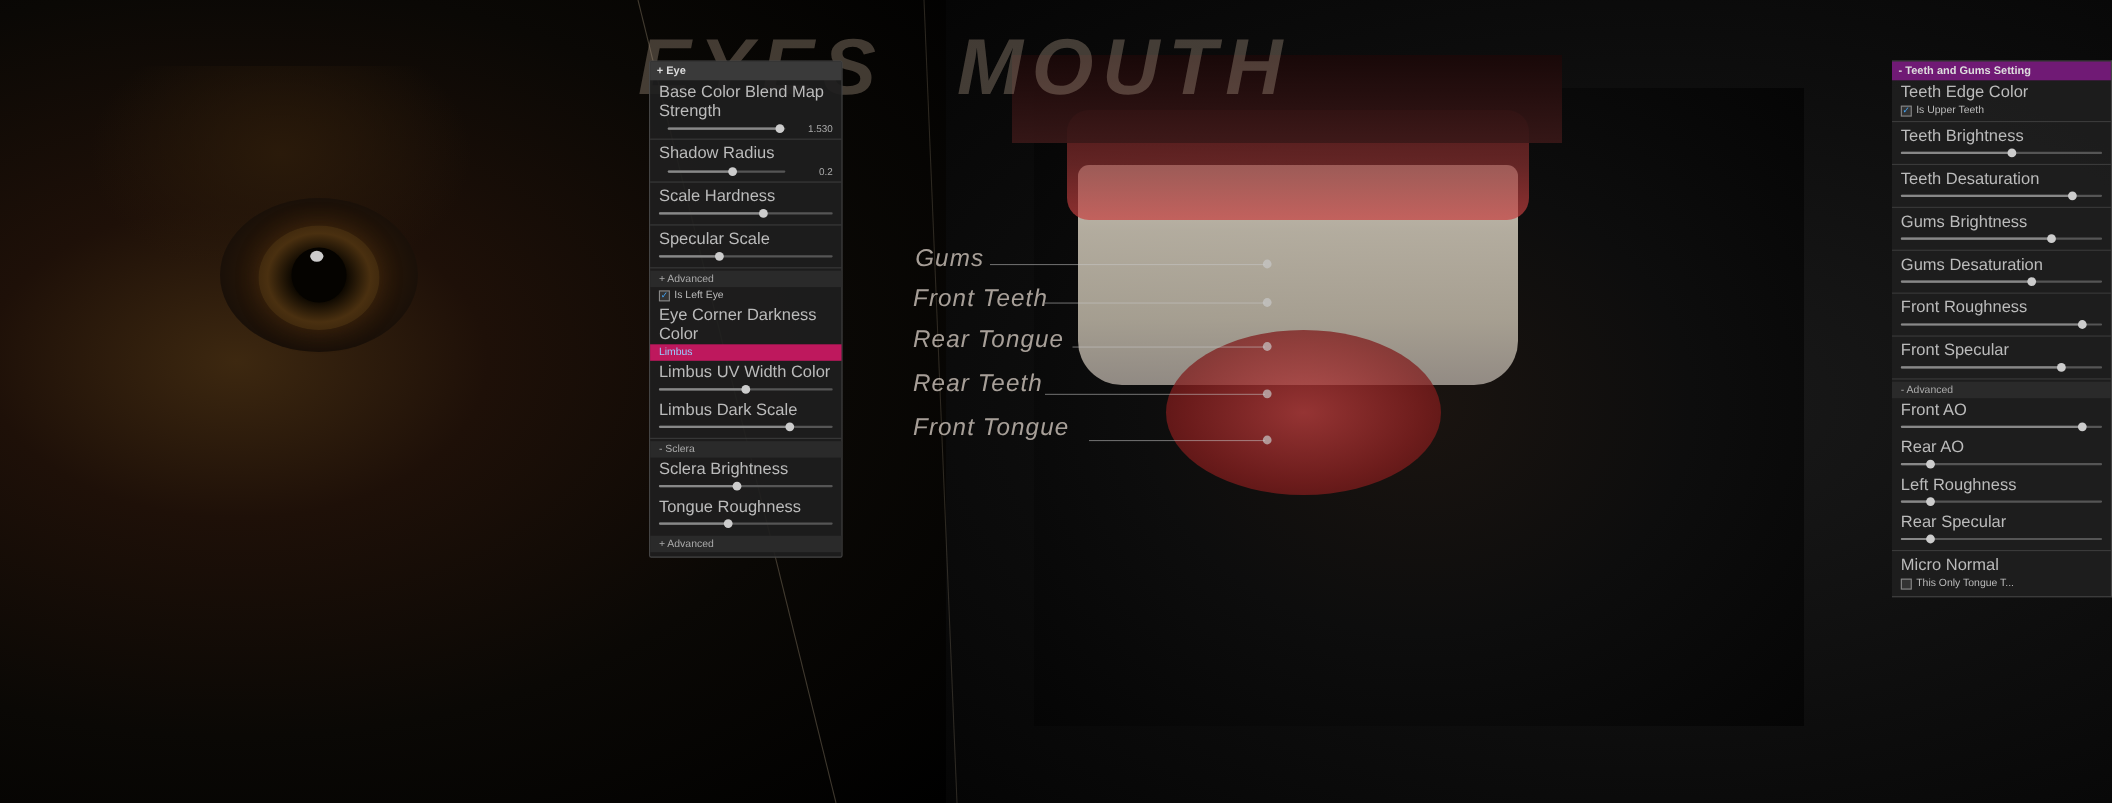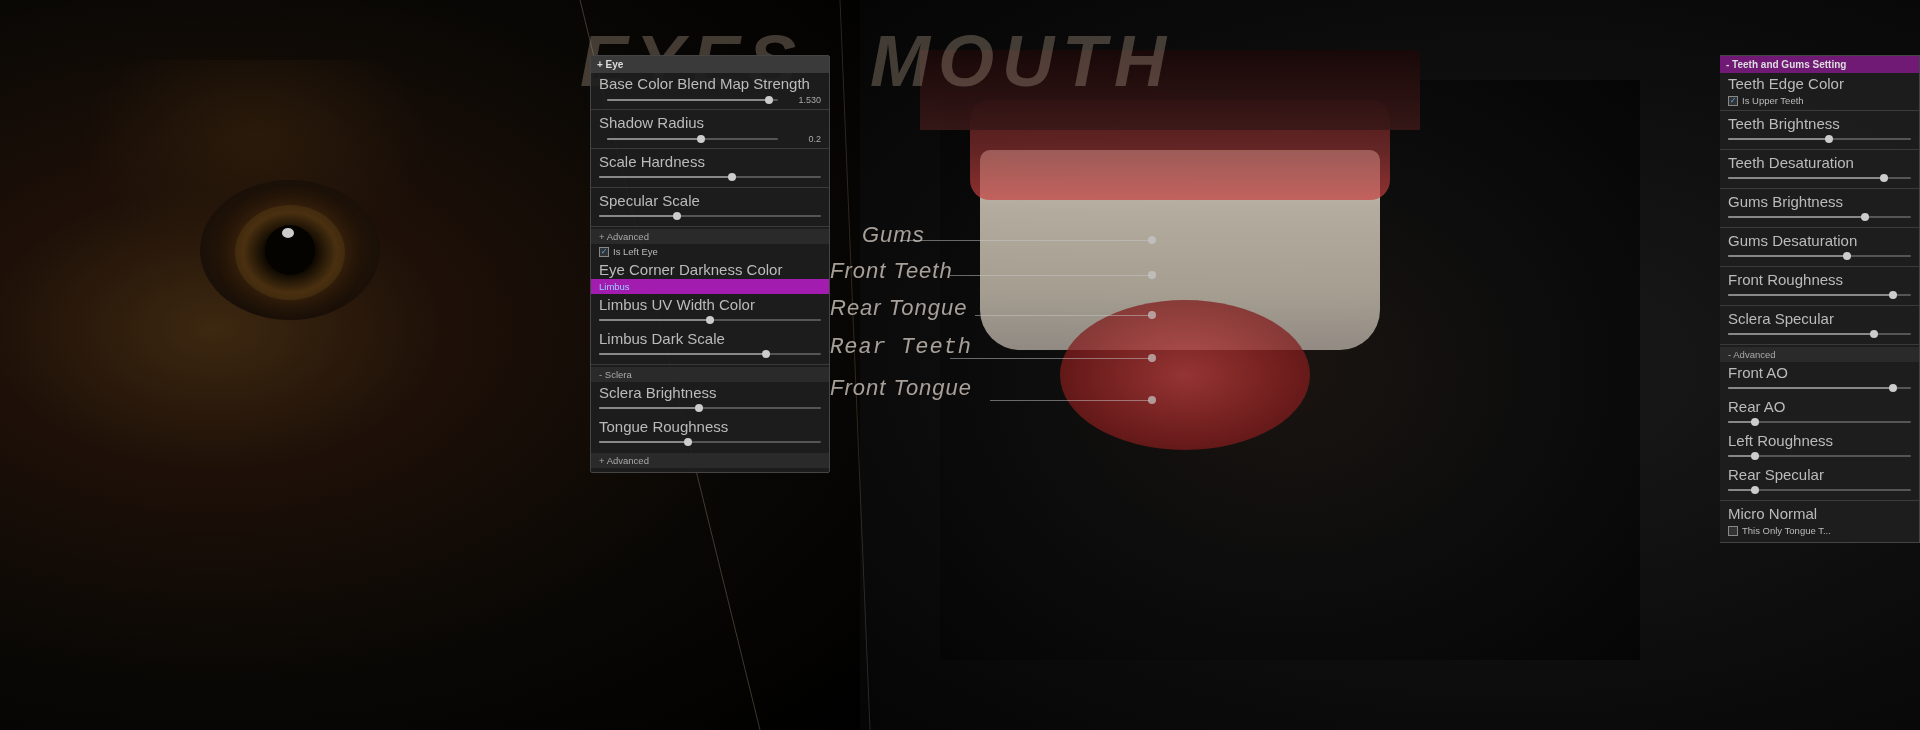--- a/index.html
+++ b/index.html
@@ -70,21 +70,21 @@
       letter-spacing: 8px;
       z-index: 10;
       text-transform: uppercase;
     }
 
     
     .eye-panel {
       position: absolute;
       left: 590px;
       top: 55px;
-      width: 240px;
+      width: 176px;
       background: rgba(30,30,30,0.92);
       border: 1px solid #444;
       border-radius: 2px;
       z-index: 20;
       font-size: 10px;
       color: #ccc;
       padding-bottom: 4px;
     }
 
     .panel-section-header {
@@ -167,21 +167,21 @@
       border: 1px solid #888;
       background: #333;
       display: flex;
       align-items: center;
       justify-content: center;
       font-size: 8px;
       color: #4af;
     }
 
     .highlighted-row {
-      background: #a21caf;
+      background: #be185d;
       padding: 2px 8px;
       font-size: 9.5px;
       color: #9cf;
     }
 
     .sub-section-header {
       background: #2a2a2a;
       padding: 2px 8px;
       font-size: 9.5px;
       color: #aaa;
@@ -382,33 +382,33 @@
       <div class="slider-fill" style="width:40%;"></div>
       <div class="slider-thumb" style="left:40%;"></div>
     </div>
   </div>
 
   <div class="sub-section-header" style="margin-top:3px;">
     <span>+ Advanced</span>
   </div>
 </div>
 
-<div class="mouth-label" style="left:862px;top:222px;text-align:center;">Gums</div>
+<div class="mouth-label" style="left:832px;top:222px;text-align:center;">Gums</div>
 <div class="mouth-line" style="left:900px;top:240px;width:250px;"></div>
 <div class="mouth-dot" style="left:1148px;top:236px;"></div>
 
 <div class="mouth-label" style="left:830px;top:258px;">Front Teeth</div>
 <div class="mouth-line" style="left:950px;top:275px;width:200px;"></div>
 <div class="mouth-dot" style="left:1148px;top:271px;"></div>
 
 <div class="mouth-label" style="left:830px;top:295px;">Rear Tongue</div>
 <div class="mouth-line" style="left:975px;top:315px;width:175px;"></div>
 <div class="mouth-dot" style="left:1148px;top:311px;"></div>
 
-<div class="mouth-label" style="left:830px;top:335px;font-family:Liberation Mono, monospace;">Rear Teeth</div>
+<div class="mouth-label" style="left:830px;top:335px;">Rear Teeth</div>
 <div class="mouth-line" style="left:950px;top:358px;width:200px;"></div>
 <div class="mouth-dot" style="left:1148px;top:354px;"></div>
 
 <div class="mouth-label" style="left:830px;top:375px;">Front Tongue</div>
 <div class="mouth-line" style="left:990px;top:400px;width:160px;"></div>
 <div class="mouth-dot" style="left:1148px;top:396px;"></div>
 
 <div class="teeth-panel">
   <div class="panel-section-header" style="background:#701a75;">
     <span>- Teeth and Gums Setting</span>
@@ -460,21 +460,21 @@
   <div class="panel-divider"></div>
   <div class="panel-label">Front Roughness</div>
   <div class="slider-container">
     <div class="slider-track">
       <div class="slider-fill" style="width:90%;"></div>
       <div class="slider-thumb" style="left:90%;"></div>
     </div>
   </div>
 
   <div class="panel-divider"></div>
-  <div class="panel-label">Sclera Specular</div>
+  <div class="panel-label">Front Specular</div>
   <div class="slider-container">
     <div class="slider-track">
       <div class="slider-fill" style="width:80%;"></div>
       <div class="slider-thumb" style="left:80%;"></div>
     </div>
   </div>
 
   <div class="panel-divider"></div>
   <div class="sub-section-header">
     <span>- Advanced</span>

